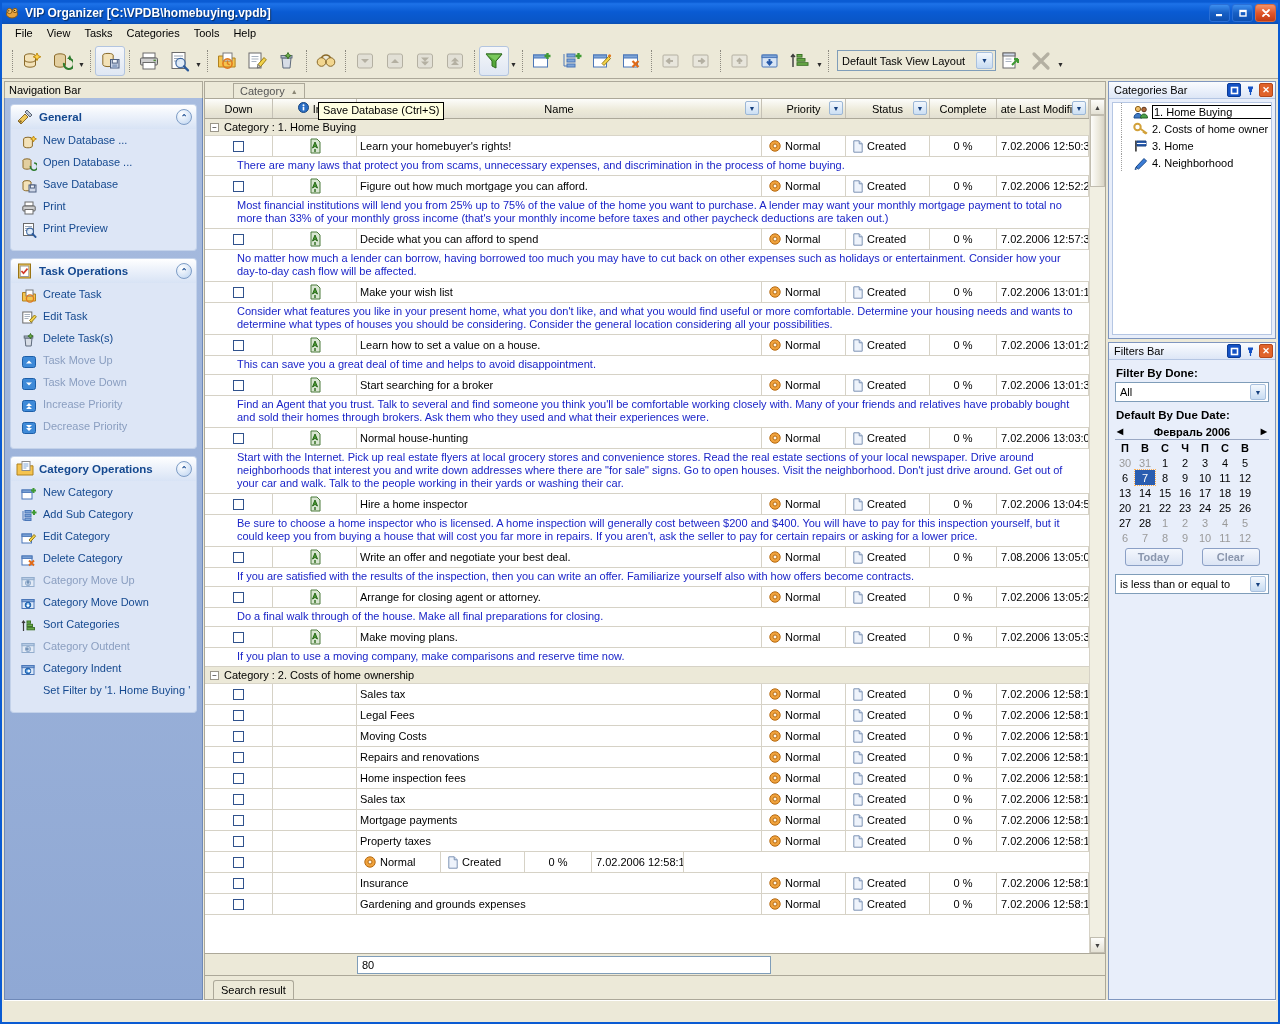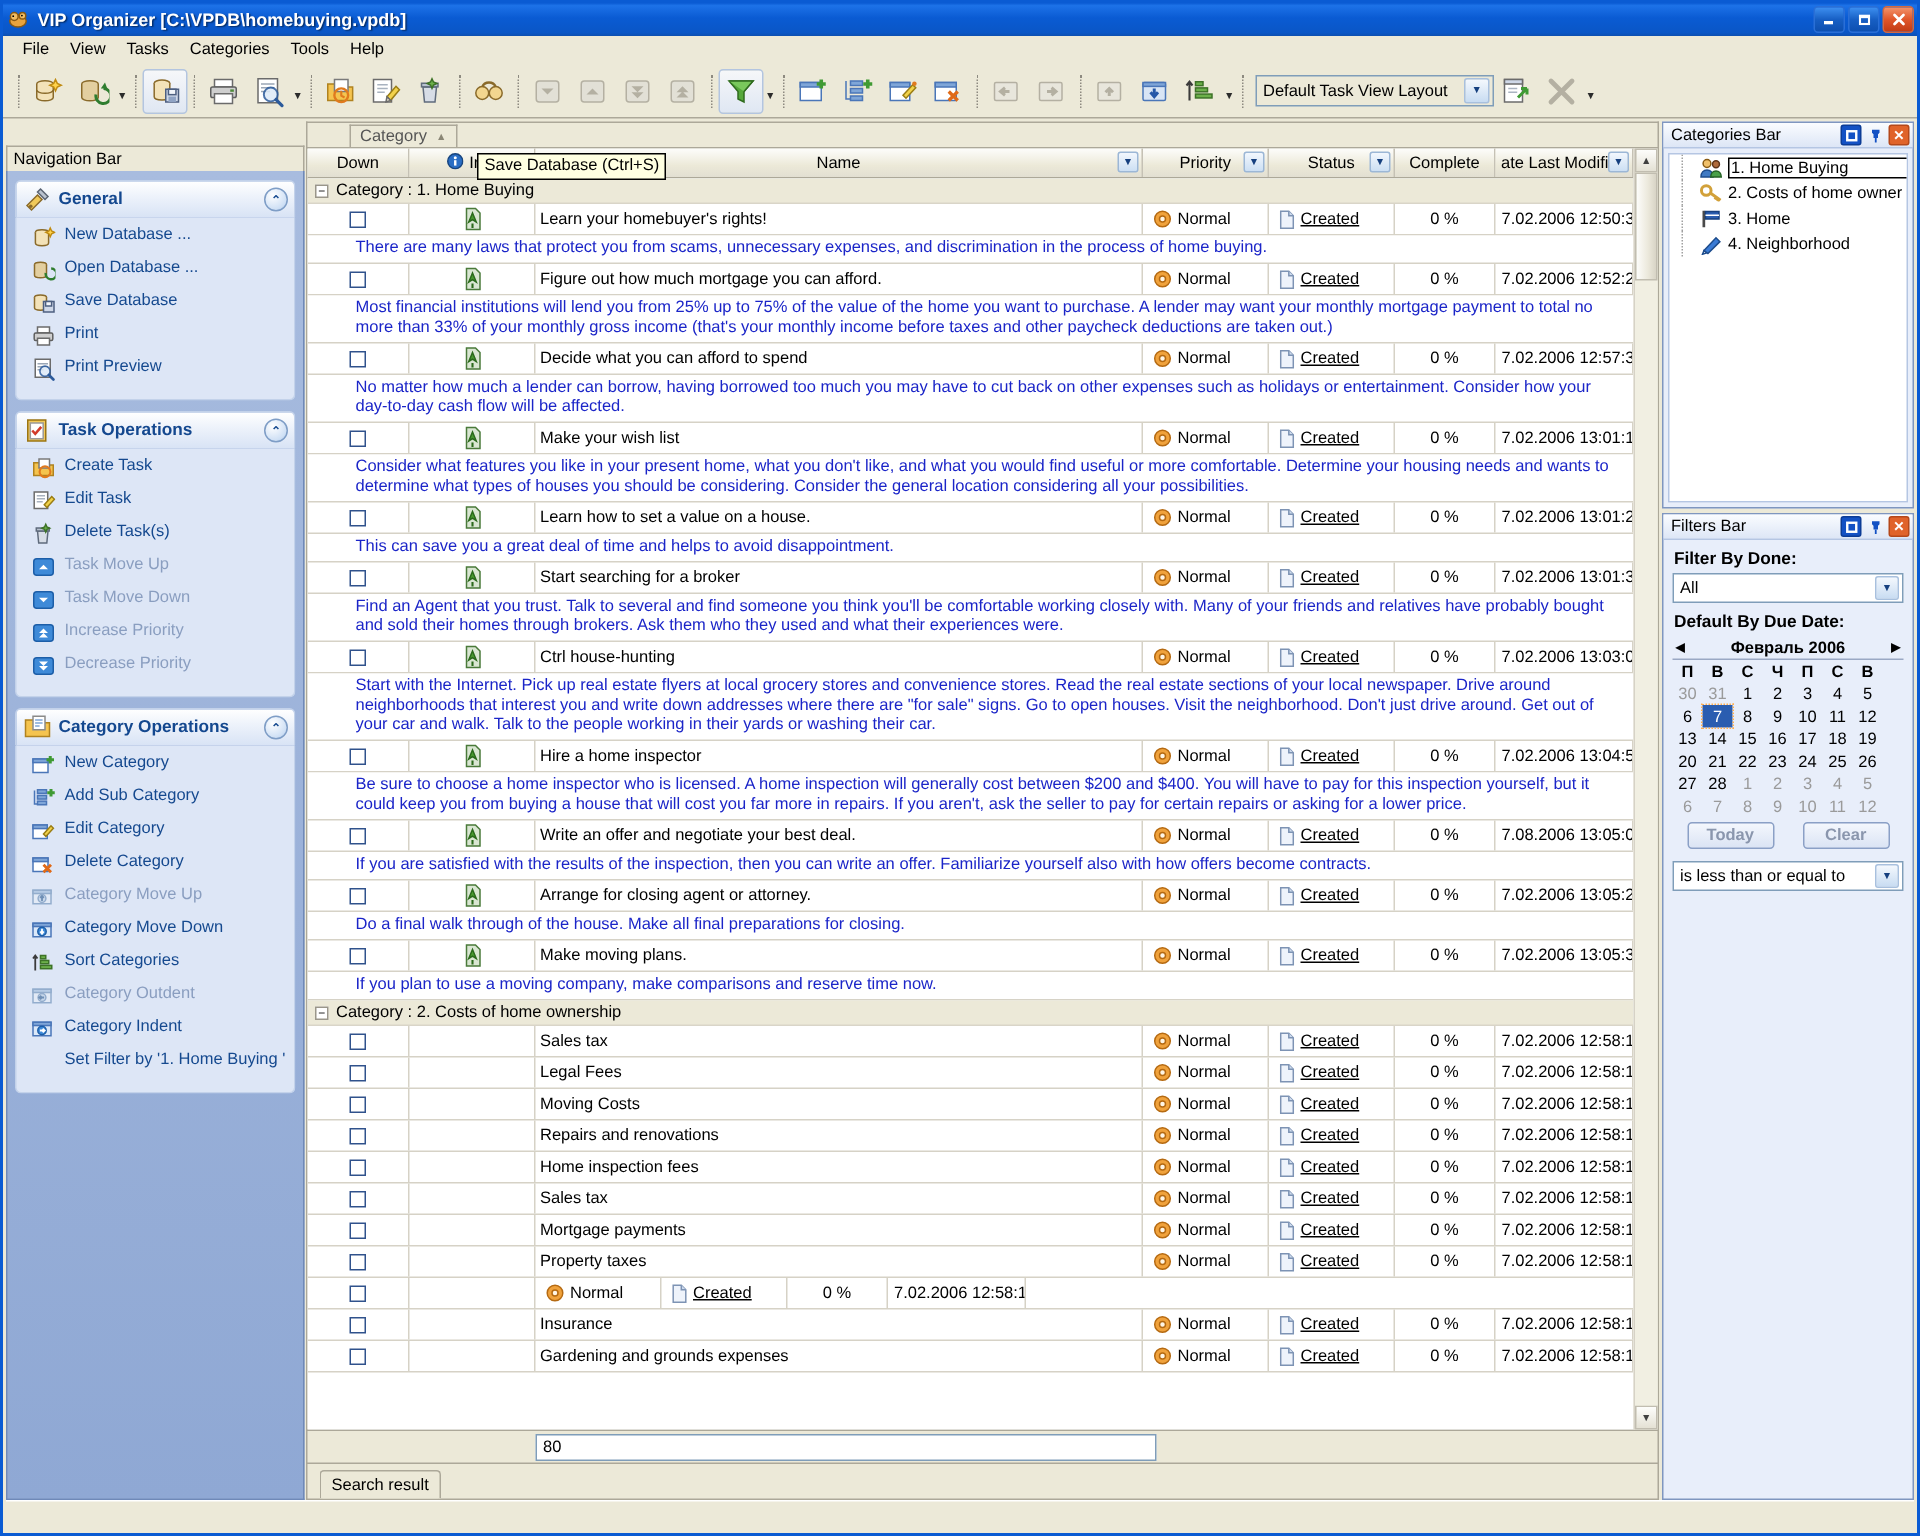--- a/index.html
+++ b/index.html
@@ -47,21 +47,21 @@
   .combo .cbtn {
     width:17px; height:17px; margin-right:2px; border:1px solid #a8c0de; border-radius:2px;
     background:linear-gradient(180deg,#f4f8fd,#c8dcf2); display:flex; align-items:center; justify-content:center;
     font-size:7px; color:#16407f;
   }
 
   
   #main { position:absolute; left:2px; right:2px; top:79px; bottom:22px; display:flex; }
 
   
-  #navpane { width:199px; display:flex; flex-direction:column;margin-top:16px; }
+  #navpane { width:199px; display:flex; flex-direction:column; }
   #navhead { height:17px; background:#ece9d8; border:1px solid #aca899; border-bottom:none;
              display:flex; align-items:center; padding-left:4px; font-size:11px; position:relative; }
   #navbody { flex:1; background:#9db2d8;
              background-image:linear-gradient(180deg,#a8bcdf,#8fa8d4);
              border:1px solid #6f89b8; border-top:none; padding:6px 5px; overflow:hidden; position:relative; }
   .grp { margin-bottom:7px; }
   .grp-head {
     height:25px; display:flex; align-items:center; padding:0 4px 0 5px;
     background:linear-gradient(180deg,#ffffff 0%,#eef3fb 40%,#d8e3f5 100%);
     border:1px solid #c3d2ea; border-bottom:none; border-radius:4px 4px 0 0;
@@ -117,21 +117,21 @@
   #rows { flex:1; overflow:hidden; background:#fff; }
   .grouprow { height:17px; background:#ece9d8; display:flex; align-items:center;
               padding-left:5px; font-size:11px; border-bottom:1px solid #d9d5c8; }
   .expander { width:9px; height:9px; border:1px solid #9a968a; background:#fff; margin-right:5px;
               display:flex; align-items:center; justify-content:center; font-size:8px; line-height:7px; color:#000; }
   .trow { display:flex; height:21px; border-bottom:1px solid #d6d2c6; }
   .cell { border-right:1px solid #d6d2c6; display:flex; align-items:center; font-size:11px; overflow:hidden; white-space:nowrap; }
   .cell.ctr { justify-content:center; }
   .cell.name { padding-left:3px; }
   .cell.pri { padding-left:7px; }
-  .cell.sta { padding-left:7px;text-decoration:underline; }
+  .cell.sta { padding-left:7px; }
   .chk { width:11px; height:11px; border:1px solid #30528c; background:#fff; }
   .noteicon { width:14px; height:16px; }
   .pri-dot { width:12px; height:12px; margin-right:4px; flex:none; }
   .sta-doc { width:10px; height:13px; margin-right:4px; flex:none; }
   .noterow { padding:2px 6px 3px 32px; font-size:11px; color:#1b25c8; line-height:13px;
              border-bottom:1px solid #d6d2c6; background:#fff; }
 
   
   .vsb { width:16px; background:#f1efe2; border-left:1px solid #d6d2c6; display:flex; flex-direction:column; }
   .sb-btn { height:16px; background:linear-gradient(180deg,#fdfdfb,#e4e1d4); border:1px solid #c1bdb0;
@@ -952,21 +952,21 @@
                 <div class="cell ctr cw-done">
                   <span class="chk"></span>
                 </div>
                 <div class="cell ctr cw-info">
                   <span class="noteicon"><svg width="14" height="16" viewBox="0 0 14 16">
                       <path d="M3 1h6l3 3v11H3z" fill="#d9e6d2" stroke="#4a7a3a"></path>
                       <path d="M4.5 10 L7 4 l2.5 6 -2.5 -1.6z" fill="#4a9a32" stroke="#2b6a1c"></path>
                       <path d="M7 11v3" stroke="#2b6a1c" stroke-width="1.4"></path>
                     </svg></span>
                 </div>
-                <div class="cell name cw-name">Ctrl house-hunting</div>
+                <div class="cell name cw-name">Normal house-hunting</div>
                 <div class="cell pri cw-pri">
                   <span class="pri-dot"><svg width="12" height="12" viewBox="0 0 12 12">
                       <circle cx="6" cy="6" r="5.2" fill="#f0a23c" stroke="#b56a12"></circle>
                       <circle cx="6" cy="6" r="2" fill="#fff6e6" stroke="#b56a12"></circle>
                     </svg></span>
                   <span>Normal</span>
                 </div>
                 <div class="cell sta cw-sta">
                   <span class="sta-doc"><svg width="10" height="13" viewBox="0 0 10 13">
                       <path d="M.8 .8h5.4l3 3v8.4H.8z" fill="#eef3fb" stroke="#7d93b4"></path>

